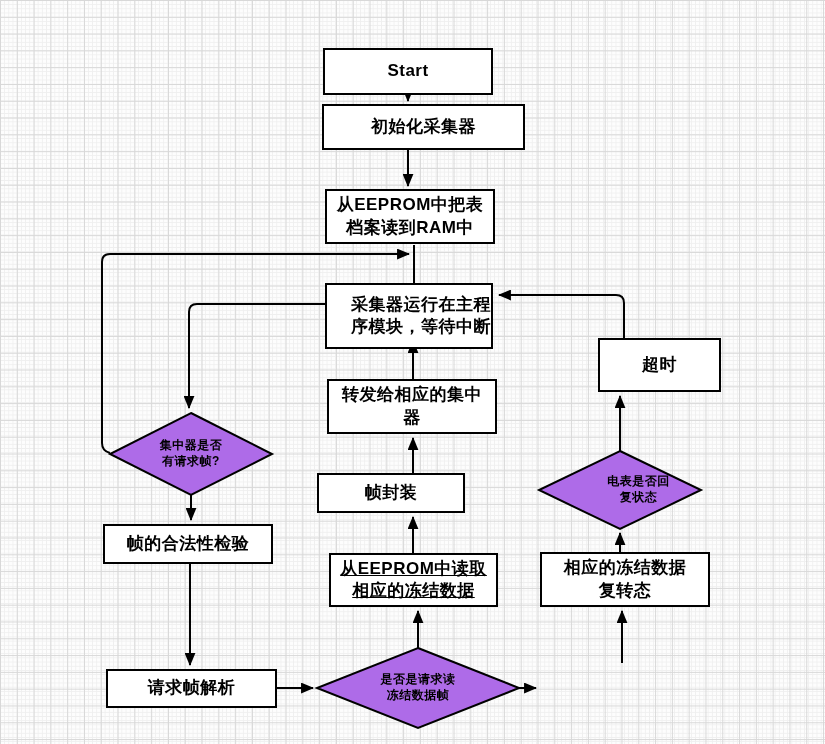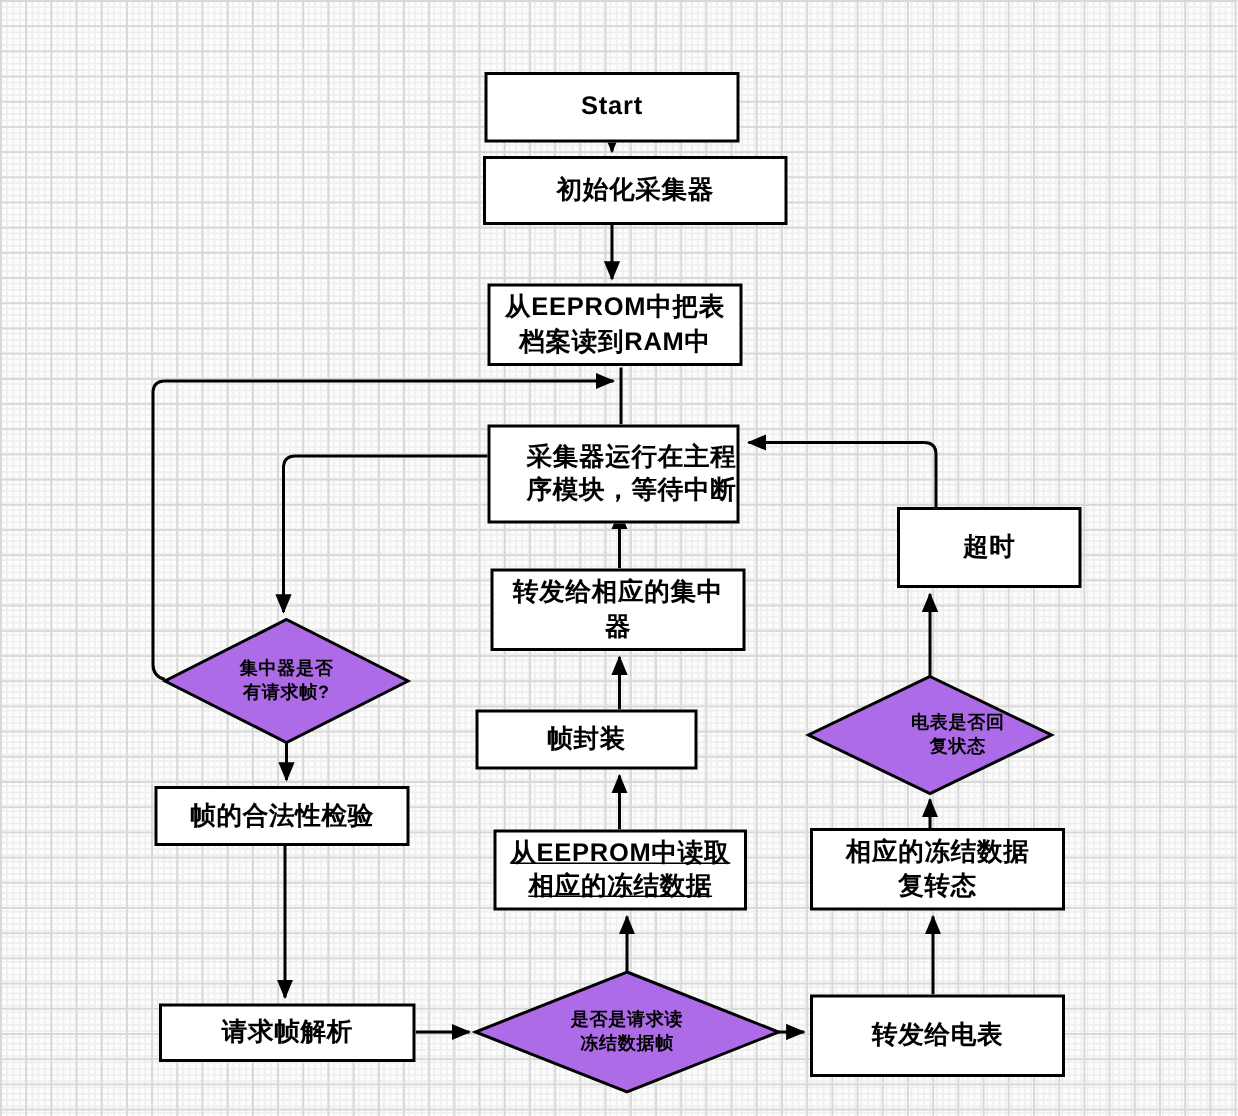--- a/index.html
+++ b/index.html
@@ -119,23 +119,20 @@
   </div>
 
   <div class="node box" style="left:103px;top:524px;width:170px;height:40px;">
     <span>帧的合法性检验</span>
   </div>
 
   <div class="node box" style="left:106px;top:669px;width:171px;height:39px;">
     <span>请求帧解析</span>
   </div>
 
-  <div class="node box" style="left:540px;top:663px;width:170px;height:55px;">
-    <span>转发给电表</span>
-  </div>
 
   <div class="node box" style="left:540px;top:552px;width:170px;height:55px;">
     <span>相应的冻结数据
 复转态</span>
   </div>
 
   <div class="node box" style="left:559px;top:338px;width:123px;height:54px;margin-left:39px;">
     <span>超时</span>
   </div>
 

